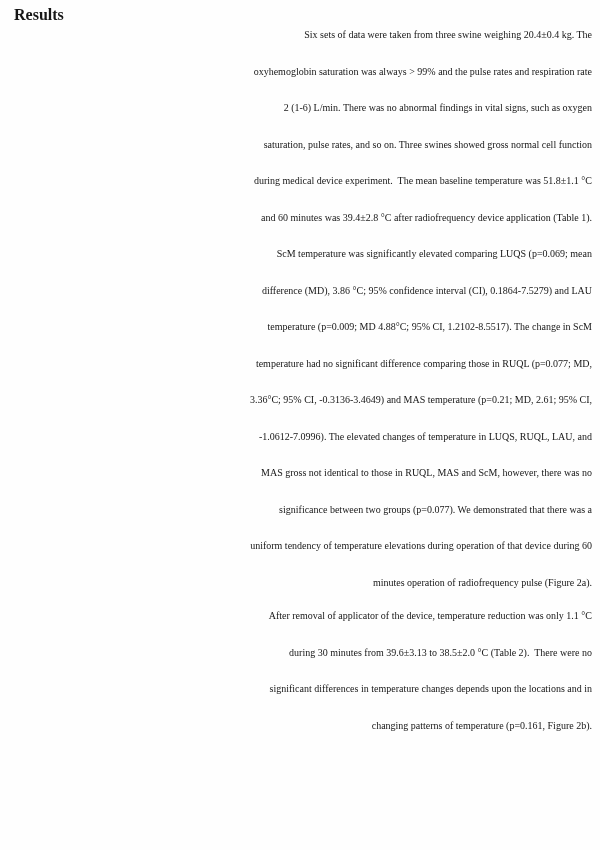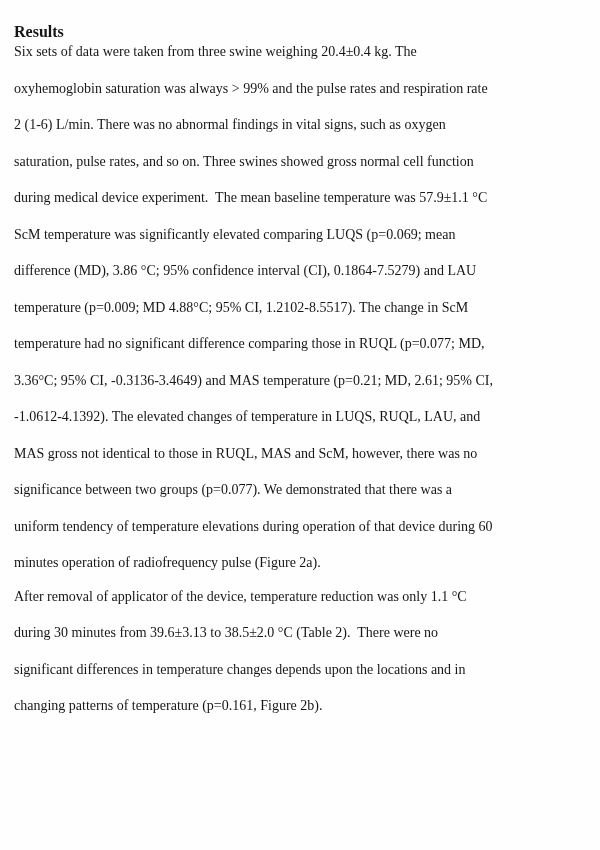--- a/index.html
+++ b/index.html
@@ -8,57 +8,59 @@
     height: 850px;
     background: #fefefe;
     overflow: hidden;
     font-family: "Liberation Serif", serif;
     color: #161616;
   }
   .page {
     box-sizing: border-box;
     width: 600px;
     height: 850px;
-    padding: 21px 8px 0 14px;
+    padding: 4px 8px 0 14px;
   }
   .heading {
     margin: 0;
     font-size: 16px;
     font-weight: bold;
     line-height: 22px;
   }
   .para { margin: 0; }
   .para-1 { margin-top: -9px; }
   .para-2 { margin-top: -3px; }
   .line {
     white-space: pre;
-    font-size: 14px;
+    font-size: 10px;
     line-height: 36.5px;
     height: 36.5px;
     overflow: visible;
+    text-align: right;
   }
 </style>
 </head>
 <body>
 
 <div class="page">
   <h1 class="heading">Results</h1>
 
   <div class="para para-1">
     <div class="line">Six sets of data were taken from three swine weighing 20.4±0.4 kg. The</div>
     <div class="line">oxyhemoglobin saturation was always &gt; 99% and the pulse rates and respiration rate</div>
     <div class="line">2 (1-6) L/min. There was no abnormal findings in vital signs, such as oxygen</div>
     <div class="line">saturation, pulse rates, and so on. Three swines showed gross normal cell function</div>
-    <div class="line">during medical device experiment.  The mean baseline temperature was 57.9±1.1 °C</div>
+    <div class="line">during medical device experiment.  The mean baseline temperature was 51.8±1.1 °C</div>
+    <div class="line">and 60 minutes was 39.4±2.8 °C after radiofrequency device application (Table 1).</div>
     <div class="line">ScM temperature was significantly elevated comparing LUQS (p=0.069; mean</div>
     <div class="line">difference (MD), 3.86 °C; 95% confidence interval (CI), 0.1864-7.5279) and LAU</div>
     <div class="line">temperature (p=0.009; MD 4.88°C; 95% CI, 1.2102-8.5517). The change in ScM</div>
     <div class="line">temperature had no significant difference comparing those in RUQL (p=0.077; MD,</div>
     <div class="line">3.36°C; 95% CI, -0.3136-3.4649) and MAS temperature (p=0.21; MD, 2.61; 95% CI,</div>
-    <div class="line">-1.0612-4.1392). The elevated changes of temperature in LUQS, RUQL, LAU, and</div>
+    <div class="line">-1.0612-7.0996). The elevated changes of temperature in LUQS, RUQL, LAU, and</div>
     <div class="line">MAS gross not identical to those in RUQL, MAS and ScM, however, there was no</div>
     <div class="line">significance between two groups (p=0.077). We demonstrated that there was a</div>
     <div class="line">uniform tendency of temperature elevations during operation of that device during 60</div>
     <div class="line">minutes operation of radiofrequency pulse (Figure 2a).</div>
   </div>
 
   <div class="para para-2">
     <div class="line">After removal of applicator of the device, temperature reduction was only 1.1 °C</div>
     <div class="line">during 30 minutes from 39.6±3.13 to 38.5±2.0 °C (Table 2).  There were no</div>
     <div class="line">significant differences in temperature changes depends upon the locations and in</div>

